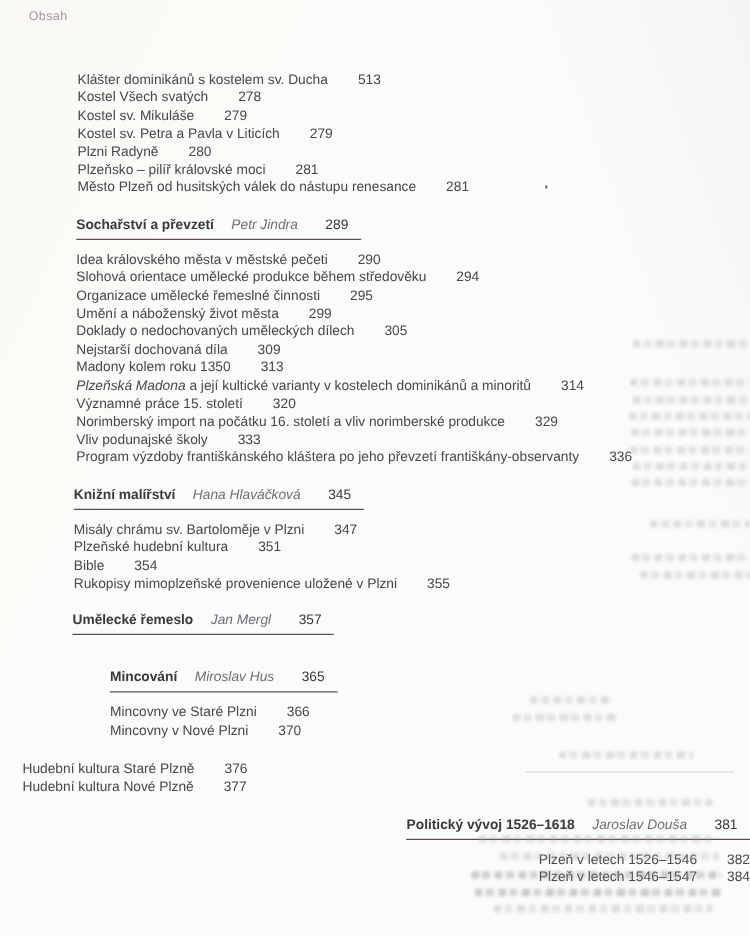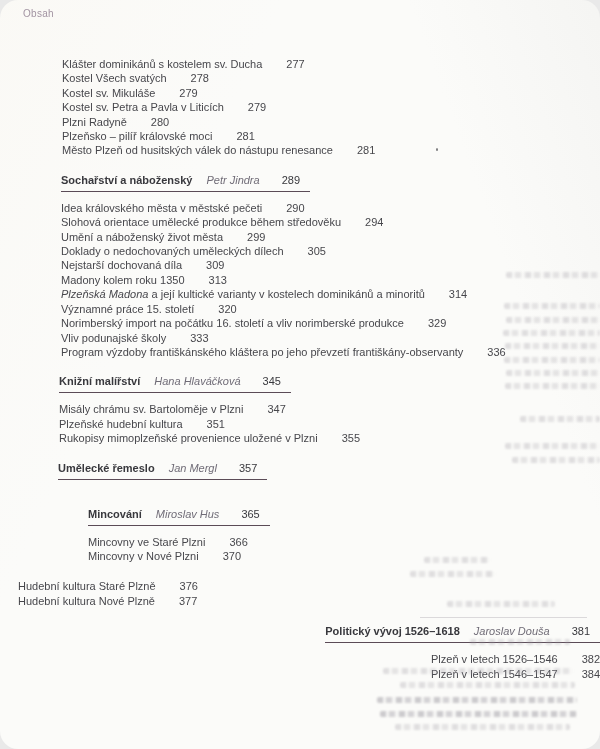--- a/index.html
+++ b/index.html
@@ -8,21 +8,20 @@
     width:600px;height:749px;
     margin:0;
     overflow:hidden;
     background:
       linear-gradient(115deg, rgba(250,248,243,.6) 0%, rgba(255,255,255,0) 30%),
       linear-gradient(250deg, rgba(242,242,240,.7) 0%, rgba(255,255,255,0) 22%),
       var(--paper,#fbfbf9);
     font-family:"Liberation Sans",sans-serif;
     font-size:11px;
     color:var(--text,#47474c);
-    border-radius:18px;
   }
   .obsah{
     position:absolute;top:8px;left:23px;
     font-size:10px;letter-spacing:.3px;
     color:var(--header-label,#a294a2);
   }
   #toc-root{padding-top:57px;}
   #toc-root section{display:block;}
   #toc-root section:nth-of-type(1){margin-left:62px;}
   #toc-root section:nth-of-type(2){margin:15px 0 0 61px;}
@@ -71,45 +70,47 @@
 </head>
 <body>
 
 <div class="page">
 
   <div class="obsah">Obsah</div>
 
   <div id="toc-root">
       <section>
         <div class="items">
-          <div class="row"><span class="rtitle">Klášter dominikánů s kostelem sv. Ducha</span><span class="rpage">277</span></div>
+          <div class="row"><span class="rtitle">Klášter dominikánů s kostelem sv. Ducha</span><span class="rpage">513</span></div>
           <div class="row"><span class="rtitle">Kostel Všech svatých</span><span class="rpage">278</span></div>
           <div class="row"><span class="rtitle">Kostel sv. Mikuláše</span><span class="rpage">279</span></div>
           <div class="row"><span class="rtitle">Kostel sv. Petra a Pavla v Liticích</span><span class="rpage">279</span></div>
           <div class="row"><span class="rtitle">Plzni Radyně</span><span class="rpage">280</span></div>
           <div class="row"><span class="rtitle">Plzeňsko – pilíř královské moci</span><span class="rpage">281</span></div>
           <div class="row"><span class="rtitle">Město Plzeň od husitských válek do nástupu renesance</span><span class="rpage">281</span></div>
         </div>
       </section>
-      <section><div class="hrow"><span class="htitle">Sochařství a náboženský</span><span class="hauthor">Petr Jindra</span><span class="hpage">289</span></div><div class="items">
+      <section><div class="hrow"><span class="htitle">Sochařství a převzetí</span><span class="hauthor">Petr Jindra</span><span class="hpage">289</span></div><div class="items">
           <div class="row"><span class="rtitle">Idea královského města v městské pečeti</span><span class="rpage">290</span></div>
           <div class="row"><span class="rtitle">Slohová orientace umělecké produkce během středověku</span><span class="rpage">294</span></div>
+          <div class="row"><span class="rtitle">Organizace umělecké řemeslné činnosti</span><span class="rpage">295</span></div>
           <div class="row"><span class="rtitle">Umění a náboženský život města</span><span class="rpage">299</span></div>
           <div class="row"><span class="rtitle">Doklady o nedochovaných uměleckých dílech</span><span class="rpage">305</span></div>
           <div class="row"><span class="rtitle">Nejstarší dochovaná díla</span><span class="rpage">309</span></div>
           <div class="row"><span class="rtitle">Madony kolem roku 1350</span><span class="rpage">313</span></div>
           <div class="row"><span class="rtitle"><i>Plzeňská Madona</i> a její kultické varianty v kostelech dominikánů a minoritů</span><span class="rpage">314</span></div>
           <div class="row"><span class="rtitle">Významné práce 15. století</span><span class="rpage">320</span></div>
           <div class="row"><span class="rtitle">Norimberský import na počátku 16. století a vliv norimberské produkce</span><span class="rpage">329</span></div>
           <div class="row"><span class="rtitle">Vliv podunajské školy</span><span class="rpage">333</span></div>
           <div class="row"><span class="rtitle">Program výzdoby františkánského kláštera po jeho převzetí františkány-observanty</span><span class="rpage">336</span></div>
         </div></section>
       <section><div class="hrow"><span class="htitle">Knižní malířství</span><span class="hauthor">Hana Hlaváčková</span><span class="hpage">345</span></div><div class="items">
           <div class="row"><span class="rtitle">Misály chrámu sv. Bartoloměje v Plzni</span><span class="rpage">347</span></div>
           <div class="row"><span class="rtitle">Plzeňské hudební kultura</span><span class="rpage">351</span></div>
+          <div class="row"><span class="rtitle">Bible</span><span class="rpage">354</span></div>
           <div class="row"><span class="rtitle">Rukopisy mimoplzeňské provenience uložené v Plzni</span><span class="rpage">355</span></div>
         </div></section>
       <section><div class="hrow"><span class="htitle">Umělecké řemeslo</span><span class="hauthor">Jan Mergl</span><span class="hpage">357</span></div></section>
       <section><div class="hrow"><span class="htitle">Mincování</span><span class="hauthor">Miroslav Hus</span><span class="hpage">365</span></div><div class="items">
           <div class="row"><span class="rtitle">Mincovny ve Staré Plzni</span><span class="rpage">366</span></div>
           <div class="row"><span class="rtitle">Mincovny v Nové Plzni</span><span class="rpage">370</span></div>
         </div></section>
       <section><div class="items">
           <div class="row"><span class="rtitle">Hudební kultura Staré Plzně</span><span class="rpage">376</span></div>
           <div class="row"><span class="rtitle">Hudební kultura Nové Plzně</span><span class="rpage">377</span></div>

